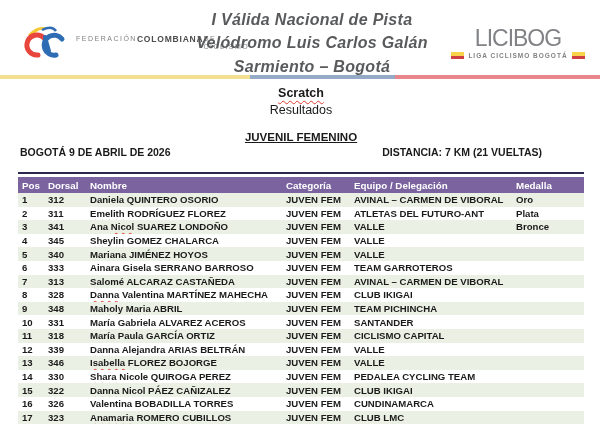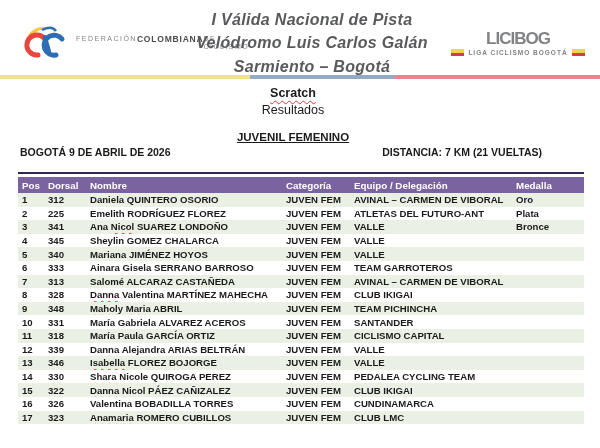--- a/index.html
+++ b/index.html
@@ -11,33 +11,33 @@
   .hdr{display:flex;align-items:center;padding:14px 12px 0 18px;height:58px;}
   .fcc{display:flex;align-items:center;width:158px;flex:none;}
   .fcc svg{flex:none;}
   .fcc-div{width:1px;height:34px;background:#c9cacc;margin:0 6px 0 4px;}
   .fcc-text{display:flex;flex-direction:row;line-height:1.15;}
   .fcc-l1,.fcc-l3{font-size:7px;letter-spacing:1.5px;color:var(--logo-gray,#939598);}
   .fcc-l2{font-size:8.5px;font-weight:bold;letter-spacing:.8px;color:#4d4d4f;}
   .event{flex:1;text-align:center;font-weight:bold;font-style:italic;
          color:var(--title-gray,#595a5c);font-size:16px;line-height:1.45;letter-spacing:.3px;}
   .licibog{width:140px;flex:none;text-align:center;}
-  .licibog-word{font-size:17px;font-weight:bold;letter-spacing:-1px;color:var(--logo-gray,#808285);line-height:1;}
+  .licibog-word{font-size:23px;font-weight:normal;letter-spacing:-1px;color:var(--logo-gray,#808285);line-height:1;}
   .licibog-tag{display:flex;align-items:center;justify-content:center;gap:4px;margin-top:2px;}
   .licibog-tagline{font-size:6.5px;font-weight:bold;letter-spacing:1px;color:var(--logo-gray,#808285);}
   .mini-flag{width:13px;height:7px;display:inline-block;flex:none;}
   .mini-flag .fy{display:block;height:4px;background:var(--flag-yellow,#f8d24b);}
   .mini-flag .fr{display:block;height:3px;background:var(--flag-red,#cf4044);}
   
   .bar{position:absolute;top:75px;left:0;width:600px;height:4px;display:flex;}
   .bar .seg-y{width:250px;background:var(--bar-yellow,#f2df8f);}
   .bar .seg-b{width:145px;background:var(--bar-blue,#94aac6);}
   .bar .seg-r{flex:1;background:var(--bar-red,#e9868c);}
   
-  .titles{position:absolute;top:83px;left:8px;width:570px;text-align:center;}
+  .titles{position:absolute;top:83px;left:16px;width:570px;text-align:center;}
   .t-race{font-size:12.5px;font-weight:bold;display:inline-block;
           text-decoration:underline wavy var(--squiggle-red,#e03c31) 1px;text-underline-offset:3px;text-decoration-skip-ink:none;}
   .t-res{font-size:12.5px;font-weight:normal;margin-top:2px;}
   .t-cat{font-size:11.5px;font-weight:bold;text-decoration:underline;margin-top:14px;display:inline-block;}
   .titles > div{display:block;}
   
   .meta{position:absolute;top:146px;left:20px;right:58px;display:flex;justify-content:space-between;
         font-size:10.5px;font-weight:bold;gap:15px;}
   
   .rule{position:absolute;top:172px;left:18px;width:566px;height:2px;background:var(--rule-dark,#2b2850);}
@@ -139,21 +139,21 @@
         <tr class="shaded">
           <td>1</td>
           <td>312</td>
           <td><span>Daniela QUINTERO OSORIO</span></td>
           <td>JUVEN FEM</td>
           <td>AVINAL – CARMEN DE VIBORAL</td>
           <td>Oro</td>
         </tr>
         <tr>
           <td>2</td>
-          <td>225</td>
+          <td>311</td>
           <td><span class="sq">Emelith</span><span> RODRÍGUEZ FLOREZ</span></td>
           <td>JUVEN FEM</td>
           <td>ATLETAS DEL FUTURO-ANT</td>
           <td>Plata</td>
         </tr>
         <tr class="shaded">
           <td>3</td>
           <td>341</td>
           <td><span>Ana </span><span class="sq">Nicol</span><span> SUAREZ LONDOÑO</span></td>
           <td>JUVEN FEM</td>

